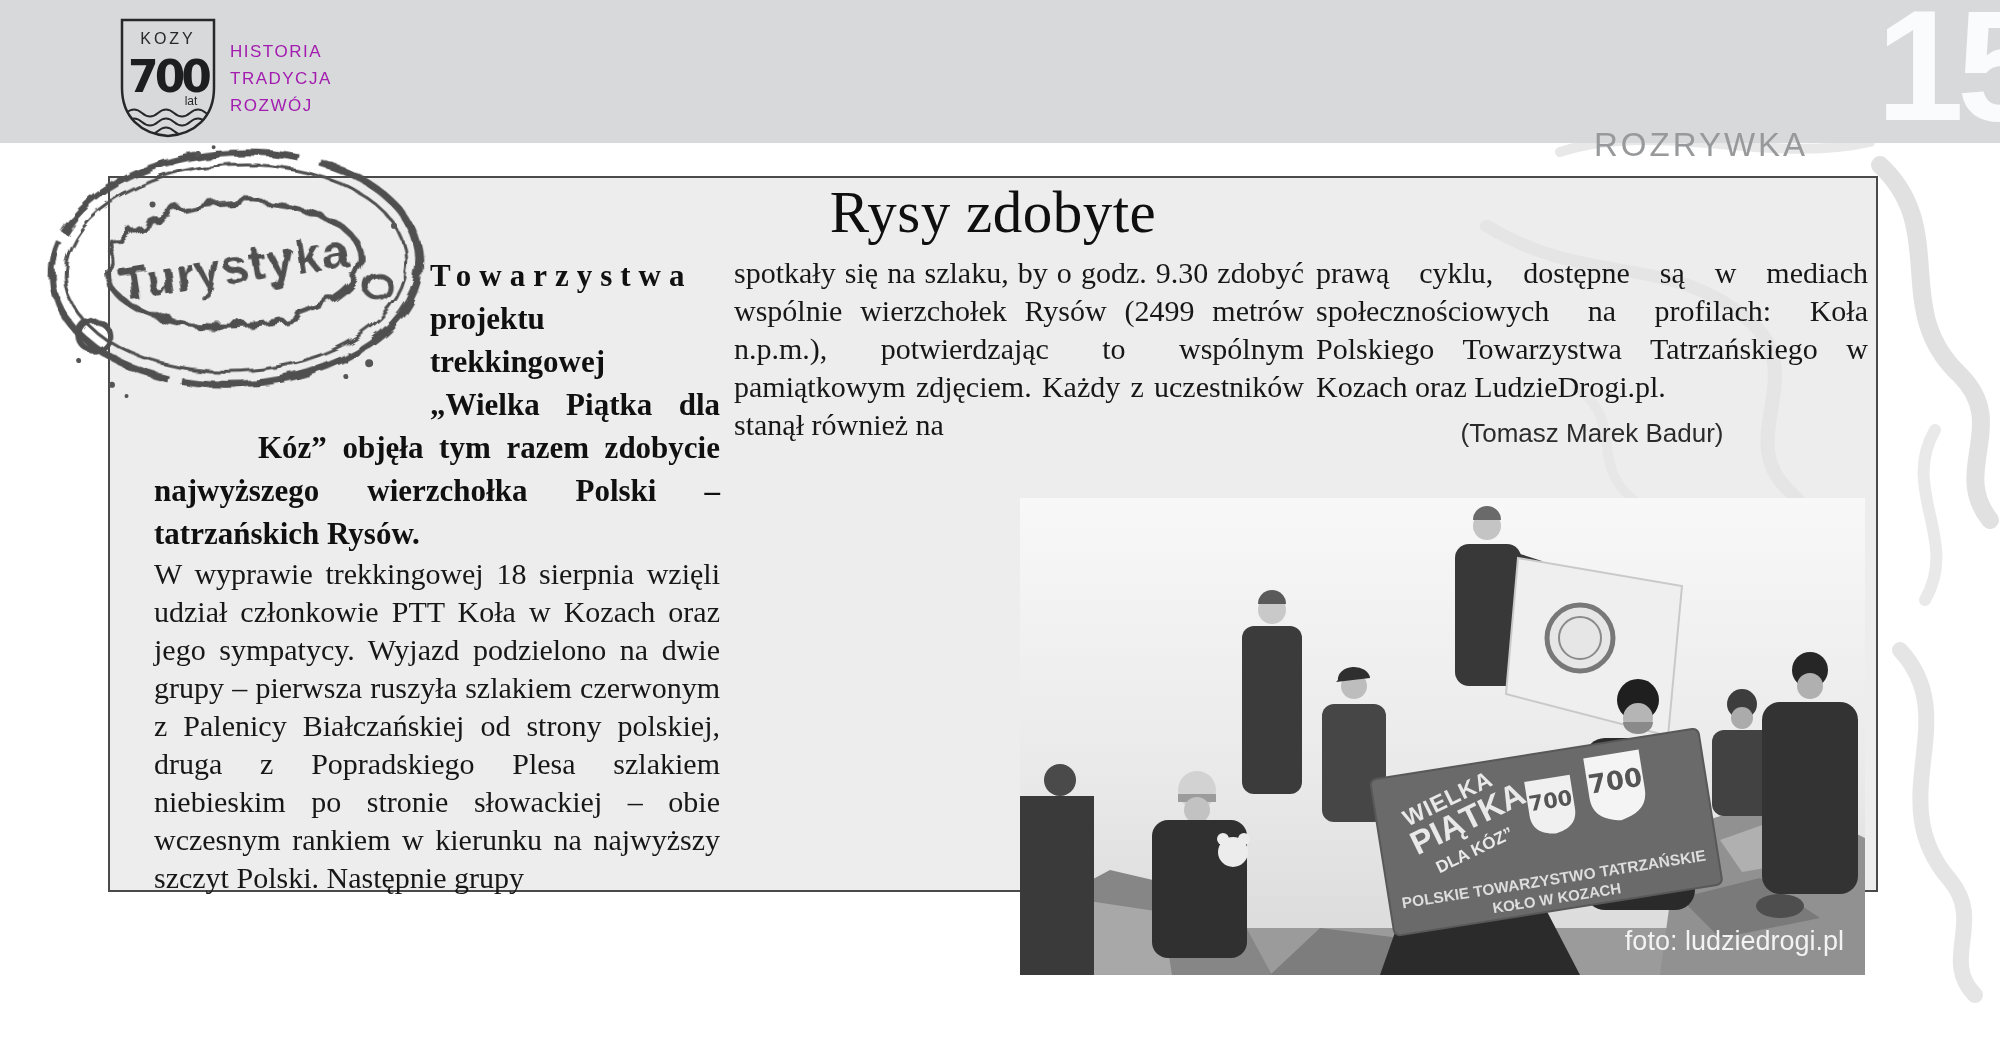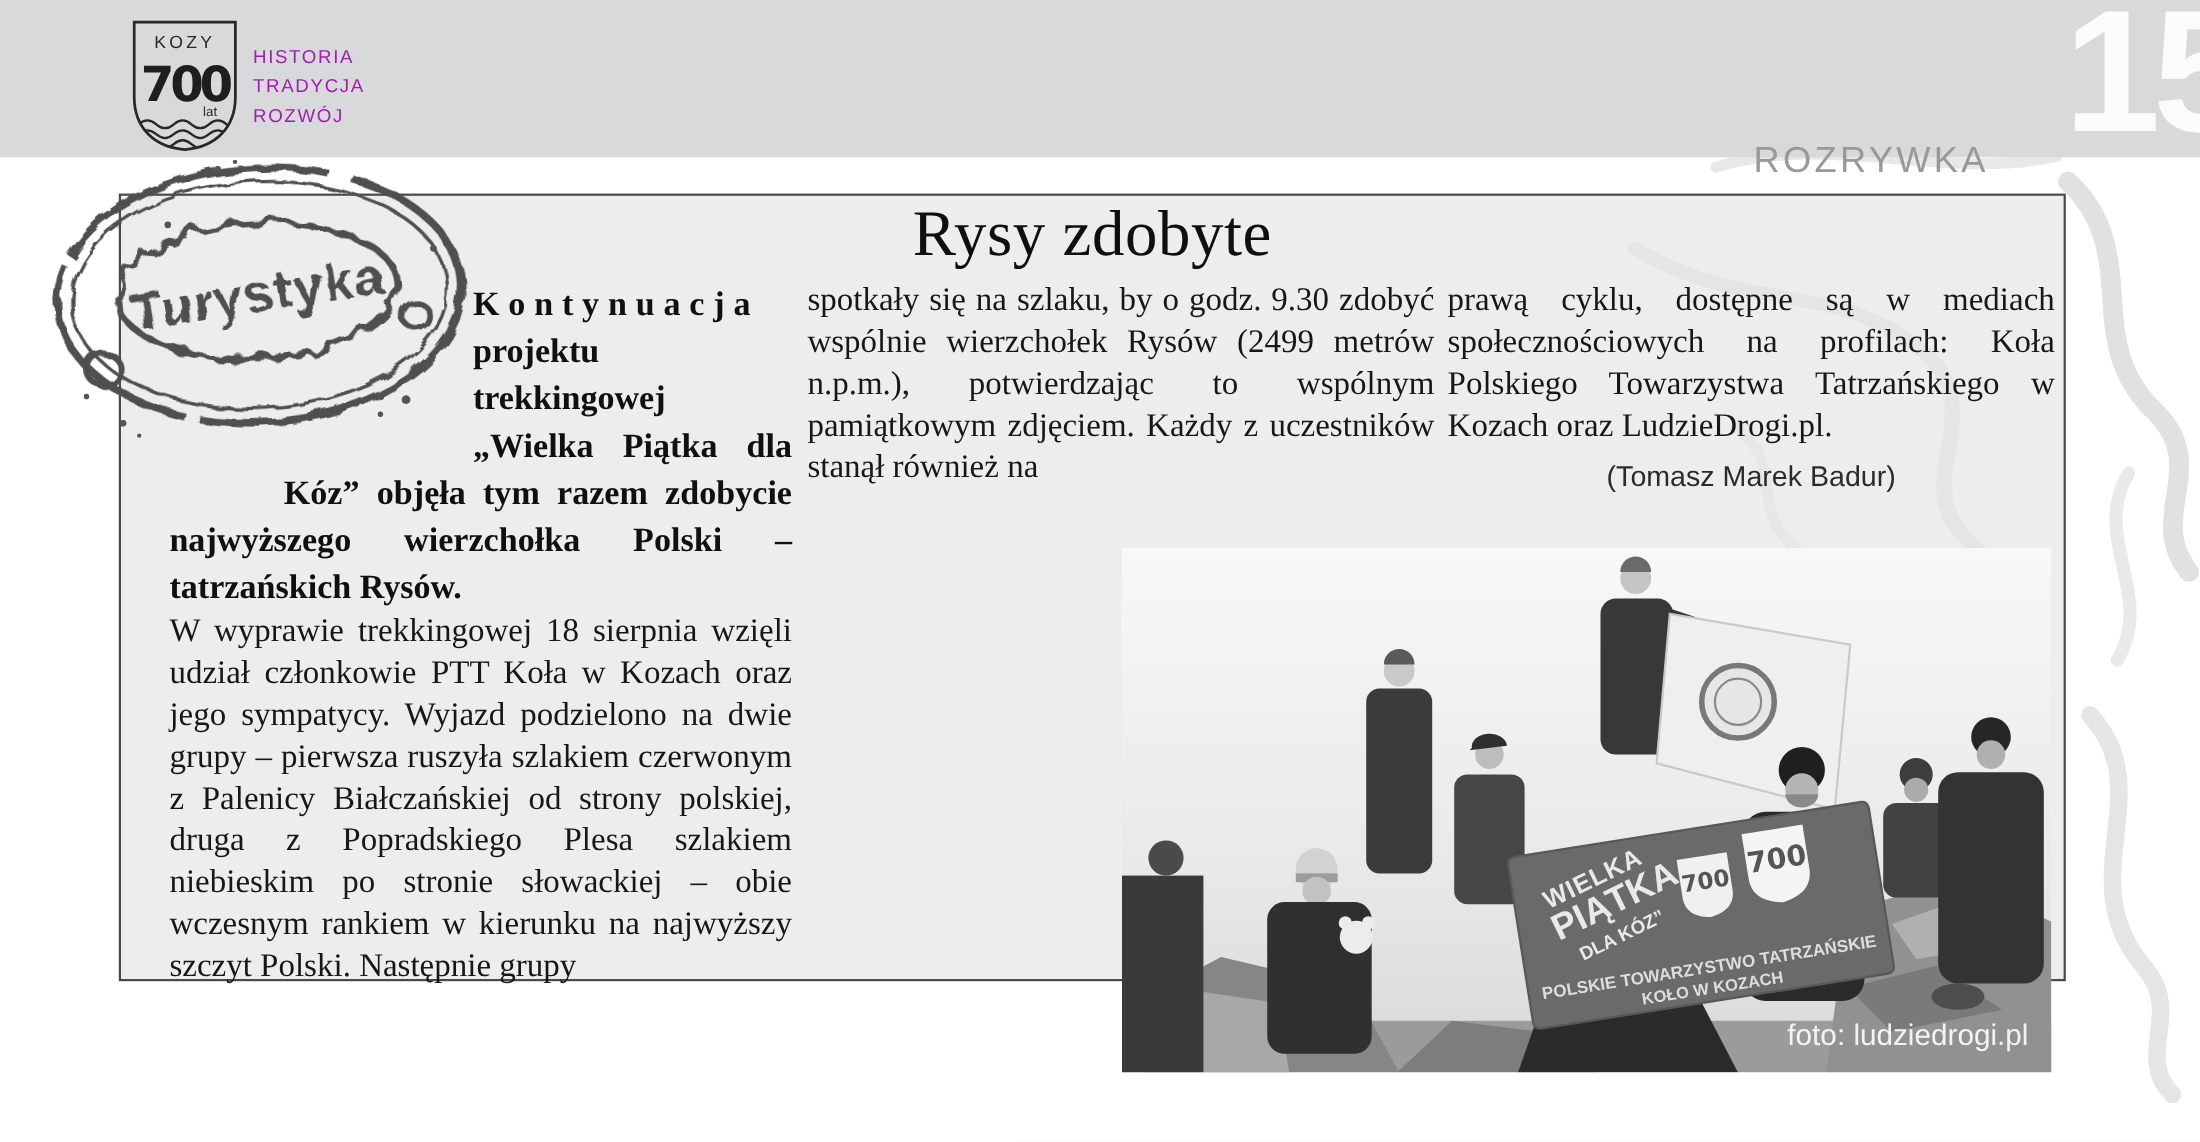--- a/index.html
+++ b/index.html
@@ -97,21 +97,21 @@
   <svg class="box-swirls" viewBox="0 0 1770 814" preserveAspectRatio="none">
     <path d="M1380,55 C1480,125 1565,85 1645,165 C1705,228 1625,300 1685,360 C1730,408 1700,450 1740,480" fill="none" stroke="#e3e3e4" stroke-width="14" stroke-linecap="round" opacity="0.9"></path>
     <path d="M1470,240 C1520,280 1480,330 1530,370" fill="none" stroke="#e6e6e7" stroke-width="10" stroke-linecap="round" opacity="0.9"></path>
   </svg>
 
   <div class="article-title">Rysy zdobyte</div>
 
   <div class="col col-1">
     <div class="wrap-a"></div>
     <div class="wrap-b"></div>
-    <p class="lead"><span class="lead-first">Kontynuacja</span> <span>projektu trekkingowej „Wielka Piątka dla Kóz” objęła tym razem zdobycie najwyższego wierzchołka Polski – tatrzańskich Rysów.</span></p>
+    <p class="lead"><span class="lead-first">Towarzystwa</span> <span>projektu trekkingowej „Wielka Piątka dla Kóz” objęła tym razem zdobycie najwyższego wierzchołka Polski – tatrzańskich Rysów.</span></p>
     <p class="body-par">W wyprawie trekkingowej 18 sierpnia wzięli udział członkowie PTT Koła w Kozach oraz jego sympatycy. Wyjazd podzielono na dwie grupy – pierwsza ruszyła szlakiem czerwonym z Palenicy Białczańskiej od strony polskiej, druga z Popradskiego Plesa szlakiem niebieskim po stronie słowackiej – obie wczesnym rankiem w kierunku na najwyższy szczyt Polski. Następnie grupy</p>
   </div>
 
   <div class="col col-2">
     <p>spotkały się na szlaku, by o godz. 9.30 zdobyć wspólnie wierzchołek Rysów (2499 metrów n.p.m.), potwierdzając to wspólnym pamiątkowym zdjęciem. Każdy z uczestników stanął również na</p>
   </div>
 
   <div class="col col-3">
     <p>prawą cyklu, dostępne są w mediach społecznościowych na profilach: Koła Polskiego Towarzystwa Tatrzańskiego w Kozach oraz LudzieDrogi.pl.</p>
     <div class="byline">(Tomasz Marek Badur)</div>

